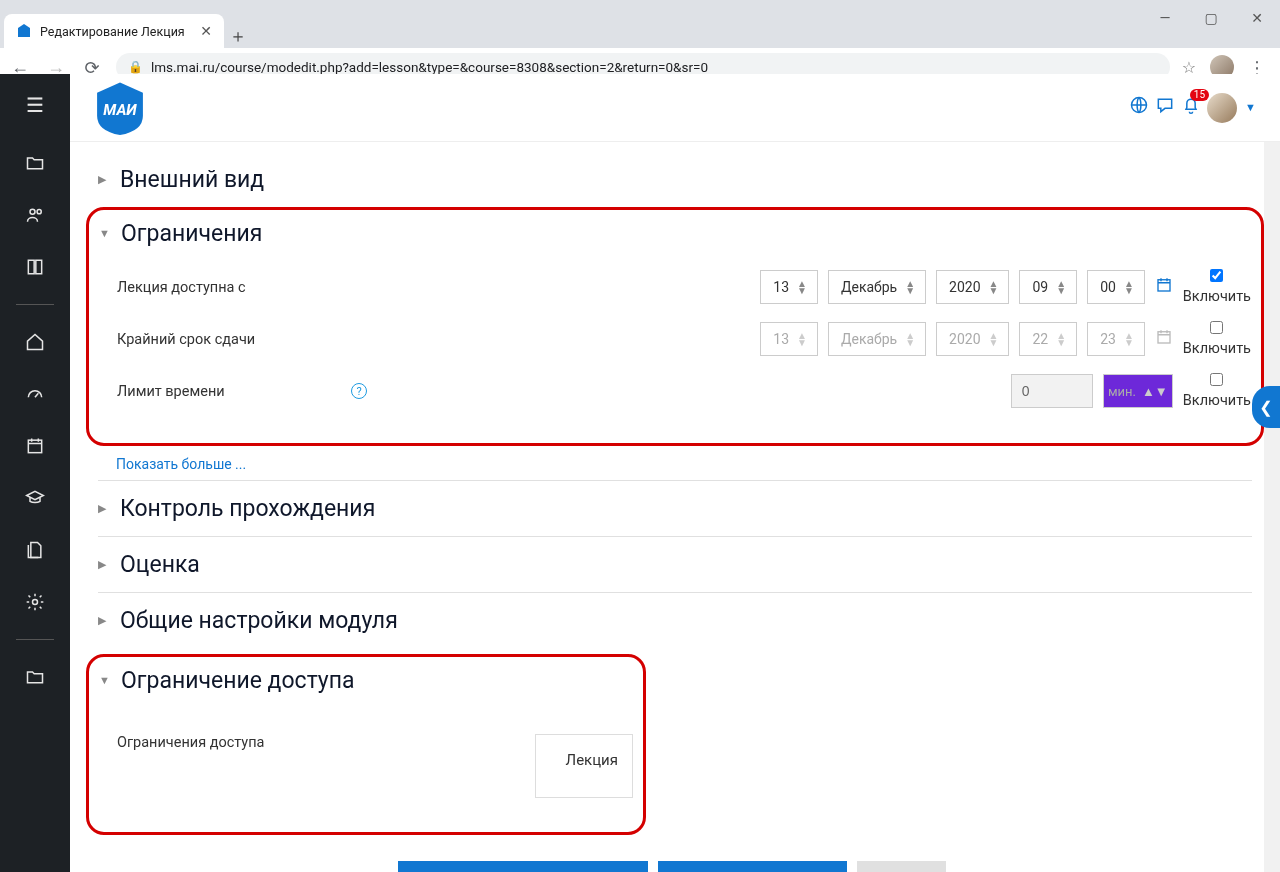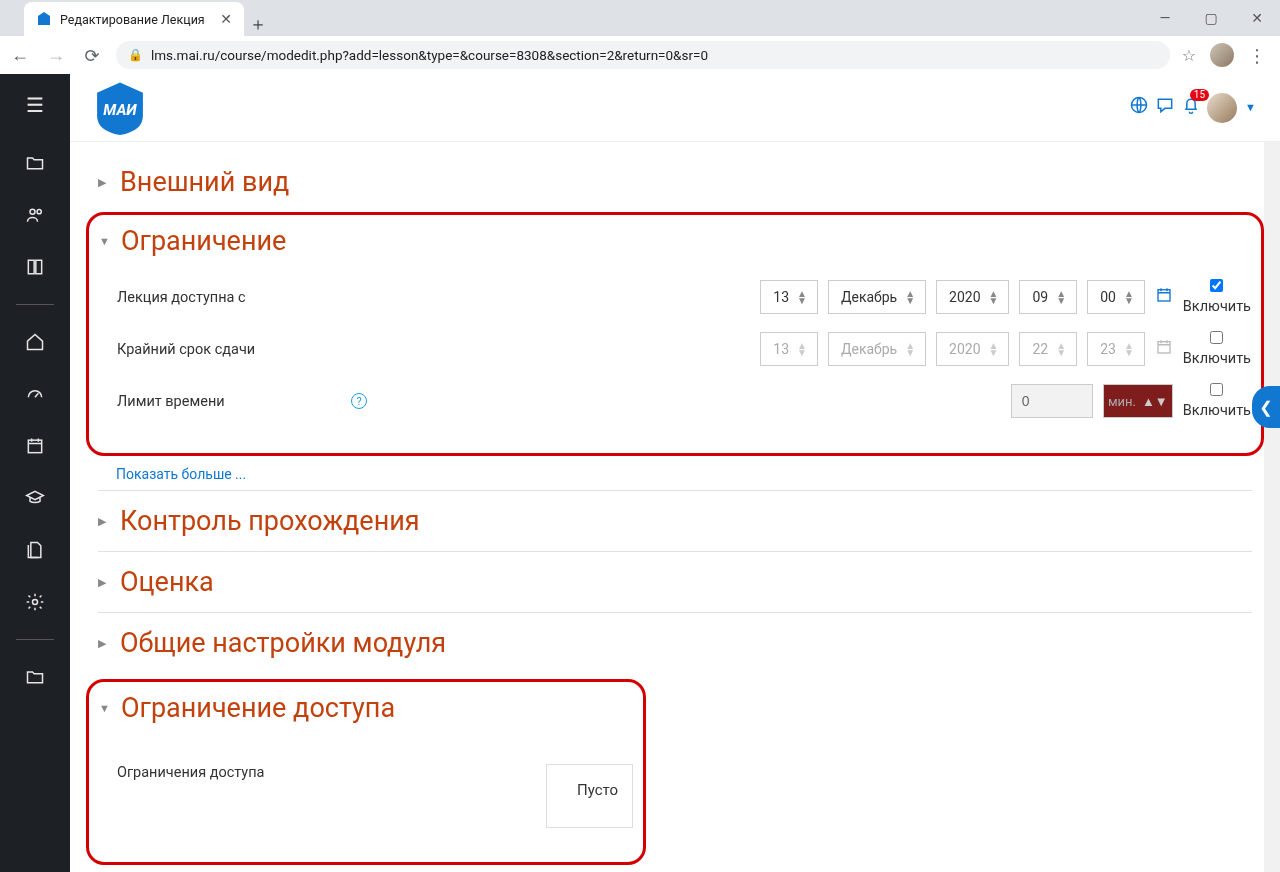--- a/index.html
+++ b/index.html
@@ -2,21 +2,21 @@
 <html><head>
 <meta charset="utf-8">
 <style>
   * { box-sizing: border-box; margin: 0; padding: 0; }
   body { font-family: -apple-system, BlinkMacSystemFont, "Segoe UI", Roboto, Arial, sans-serif; font-size: 14px; color: #333; background: #fff; overflow: hidden; width: 1280px; height: 872px; }
 
   
   .browser-chrome { background: #dee1e6; height: 74px; border-bottom: 1px solid #bbb; }
   .window-controls { position: absolute; top: 0; right: 0; height: 36px; display: flex; align-items: center; }
   .window-ctrl { width: 46px; height: 32px; display: flex; align-items: center; justify-content: center; color: #555; font-size: 14px; }
-  .tab-strip { height: 36px; display: flex; align-items: flex-end; padding-left: 24px; }
+  .tab-strip { height: 48px; display: flex; align-items: flex-end; padding-left: 4px; }
   .tab { background: #fff; height: 34px; display: flex; align-items: center; padding: 0 12px; border-radius: 8px 8px 0 0; min-width: 220px; gap: 8px; font-size: 12.5px; color: #222; }
   .tab .favicon { width: 16px; height: 16px; display: inline-flex; align-items: center; justify-content: center; color: #1177d1; }
   .tab .close { margin-left: auto; color: #555; font-size: 14px; }
   .new-tab { width: 28px; display: flex; align-items: center; justify-content: center; color: #444; font-size: 18px; }
   .addr-bar { background: #fff; height: 38px; display: flex; align-items: center; padding: 0 8px; gap: 12px; }
   .addr-bar .nav-btn { color: #5f6368; width: 24px; text-align: center; font-size: 18px; }
   .addr-bar .nav-btn.disabled { color: #b8b8b8; }
   .url-field { flex: 1; height: 28px; background: #f1f3f4; border-radius: 14px; display: flex; align-items: center; padding: 0 12px; gap: 8px; color: #5f6368; font-size: 13.5px; }
   .url-field .lock { font-size: 12px; }
   .url-text { color: #202124; }
@@ -37,36 +37,36 @@
   .logo { width: 52px; height: 56px; }
   .top-right { margin-left: auto; display: flex; align-items: center; gap: 6px; color: #1177d1; }
   .top-icon { font-size: 19px; position: relative; }
   .badge { position: absolute; top: -6px; right: -8px; background: #e30613; color: #fff; font-size: 10px; border-radius: 8px; padding: 1px 4px; line-height: 1; }
   .user-av { width: 30px; height: 30px; border-radius: 50%; background: linear-gradient(135deg,#e8dccb,#967a5b); display: inline-block; }
 
   .page-body { padding: 10px 28px 30px 28px; height: calc(100% - 68px); overflow-y: auto; }
   .accordion { border-top: 1px solid #e0e0e0; }
   .acc-head { padding: 14px 0; display: flex; align-items: center; gap: 8px; }
   .acc-head .arrow-icon { color: #888; font-size: 11px; width: 14px; }
-  .acc-title { color: #c2410c; font-size: 27px; font-weight: 400; }
+  .acc-title { color: #0f172a; font-size: 23px; font-weight: 400; }
   .acc-body { padding: 0 0 16px 18px; }
 
   .frow { display: flex; align-items: center; padding: 8px 0; justify-content: space-between; }
   .flabel { width: 278px; color: #333; font-size: 14.5px; display:flex; align-items:center; gap:6px; }
   .fcontrols { display: flex; align-items: center; gap: 10px; flex-wrap: wrap; }
 
   .sel { border: 1px solid #ccc; height: 34px; display: inline-flex; align-items: center; padding: 0 10px 0 12px; font-size: 14px; color: #333; background: #fff; gap: 8px; }
   .sel.disabled { color: #aaa; }
   .sel .updn { color: #888; font-size: 10px; line-height: 7px; display: inline-flex; flex-direction: column; }
   .sel.disabled .updn { color: #ccc; }
   .cal-icon { color: #1177d1; font-size: 16px; }
   .cal-icon.dis { color: #bbb; }
   .enable-chk { display: inline-flex; align-items: center; gap: 6px; font-size: 14.5px; color: #333; flex-direction: column; }
   .numtxt { border: 1px solid #ccc; height: 34px; width: 82px; padding: 0 10px; font-size: 14px; background: #f2f2f2; color: #666; }
-  .unitsel { border: 1px solid #ccc; height: 34px; width: 70px; display: inline-flex; align-items: center; justify-content: center; gap: 6px; color: #aaa; font-size: 13px; background:#7f1d1d; }
+  .unitsel { border: 1px solid #ccc; height: 34px; width: 70px; display: inline-flex; align-items: center; justify-content: center; gap: 6px; color: #aaa; font-size: 13px; background:#6d28d9; }
   .show-more { padding: 4px 0 8px 18px; }
   .show-more a { color: #1177d1; font-size: 14px; text-decoration: none; }
 
   .highlight-box { border: 3px solid #d40000; border-radius: 18px; padding: 4px 10px 10px 10px; margin: 0 -12px 6px -12px; }
 
   .restrict-box { border: 1px solid #ddd; padding: 16px 14px 14px 14px; display: inline-block; }
   .restrict-box .empty { padding: 0 0 14px 16px; color: #333; font-size: 15px; }
   .btn-gray { background: #e0e0e0; border: none; padding: 9px 16px; font-size: 14.5px; color: #333; cursor: pointer; }
 
   .action-row { display: flex; gap: 10px; justify-content: flex-start; padding: 20px 0 16px 300px; }
@@ -214,21 +214,21 @@
       <div class="accordion" style="border-top:none;">
         <div class="acc-head">
           <span class="arrow-icon">▶</span>
           <span class="acc-title">Внешний вид</span>
         </div>
       </div>
 
       <div class="highlight-box">
         <div class="acc-head" style="padding-top:6px;">
           <span class="arrow-icon">▼</span>
-          <span class="acc-title">Ограничение</span>
+          <span class="acc-title">Ограничения</span>
         </div>
         <div class="acc-body">
 
           <div class="frow">
             <div class="flabel">Лекция доступна с</div>
             <div class="fcontrols">
               <span class="sel">
                   <span>13</span>
                   <span class="updn">
                     <span>▲</span>
@@ -370,21 +370,21 @@
 
       <div class="highlight-box" style="max-width:560px; margin-top:6px;">
         <div class="acc-head" style="padding-top:6px;">
           <span class="arrow-icon">▼</span>
           <span class="acc-title">Ограничение доступа</span>
         </div>
         <div class="acc-body">
           <div class="frow" style="align-items:flex-start;margin-top:18px;">
             <div class="flabel">Ограничения доступа</div>
             <div class="restrict-box">
-              <div class="empty">Пусто</div>
+              <div class="empty">Лекция</div>
             </div>
           </div>
         </div>
       </div>
 
       <div class="action-row">
         <button class="btn-blue">Сохранить и вернуться к курсу</button>
         <button class="btn-blue">Сохранить и показать</button>
         <button class="btn-cancel">Отмена</button>
       </div>

